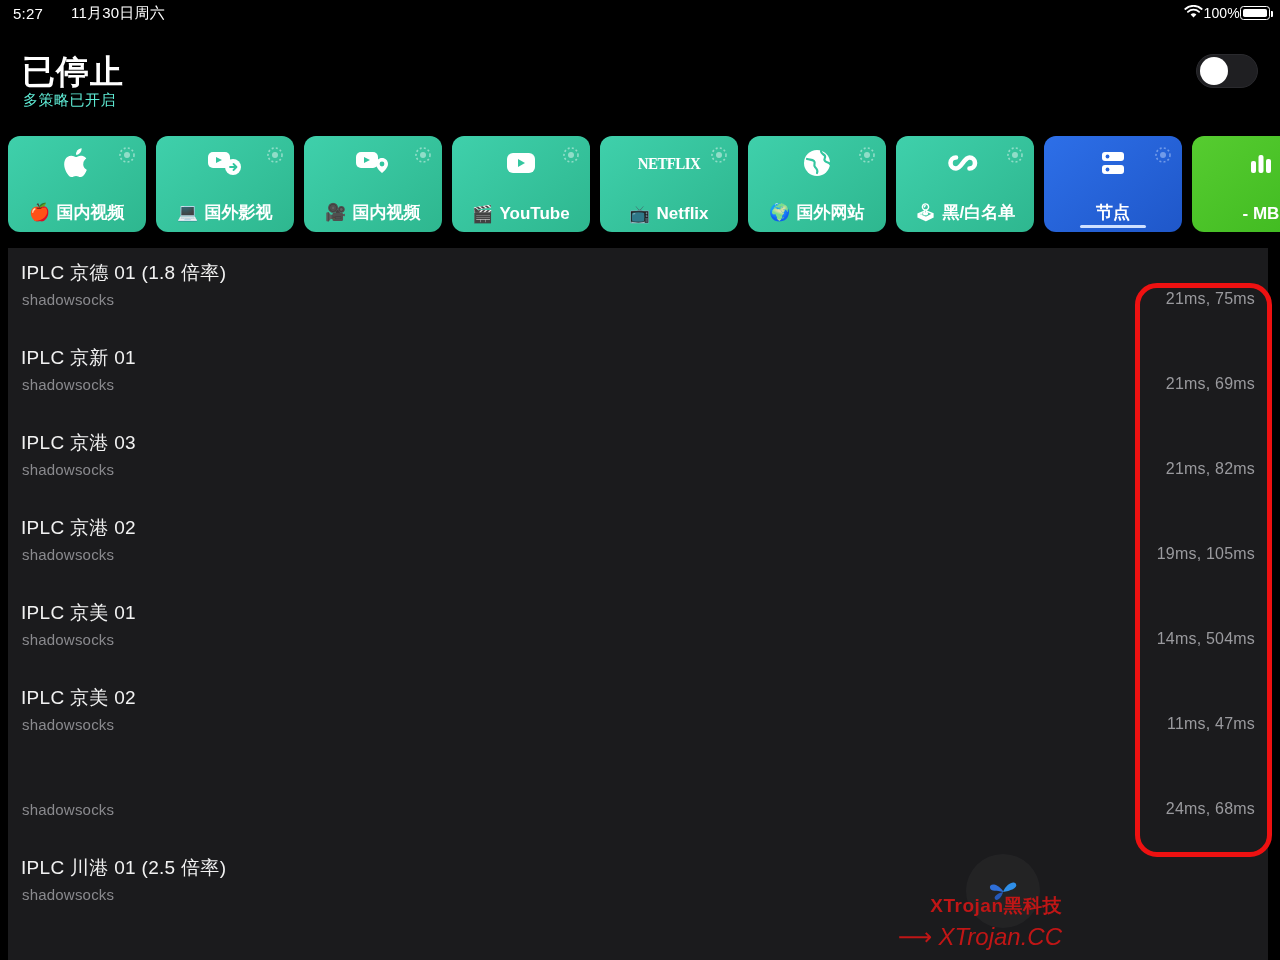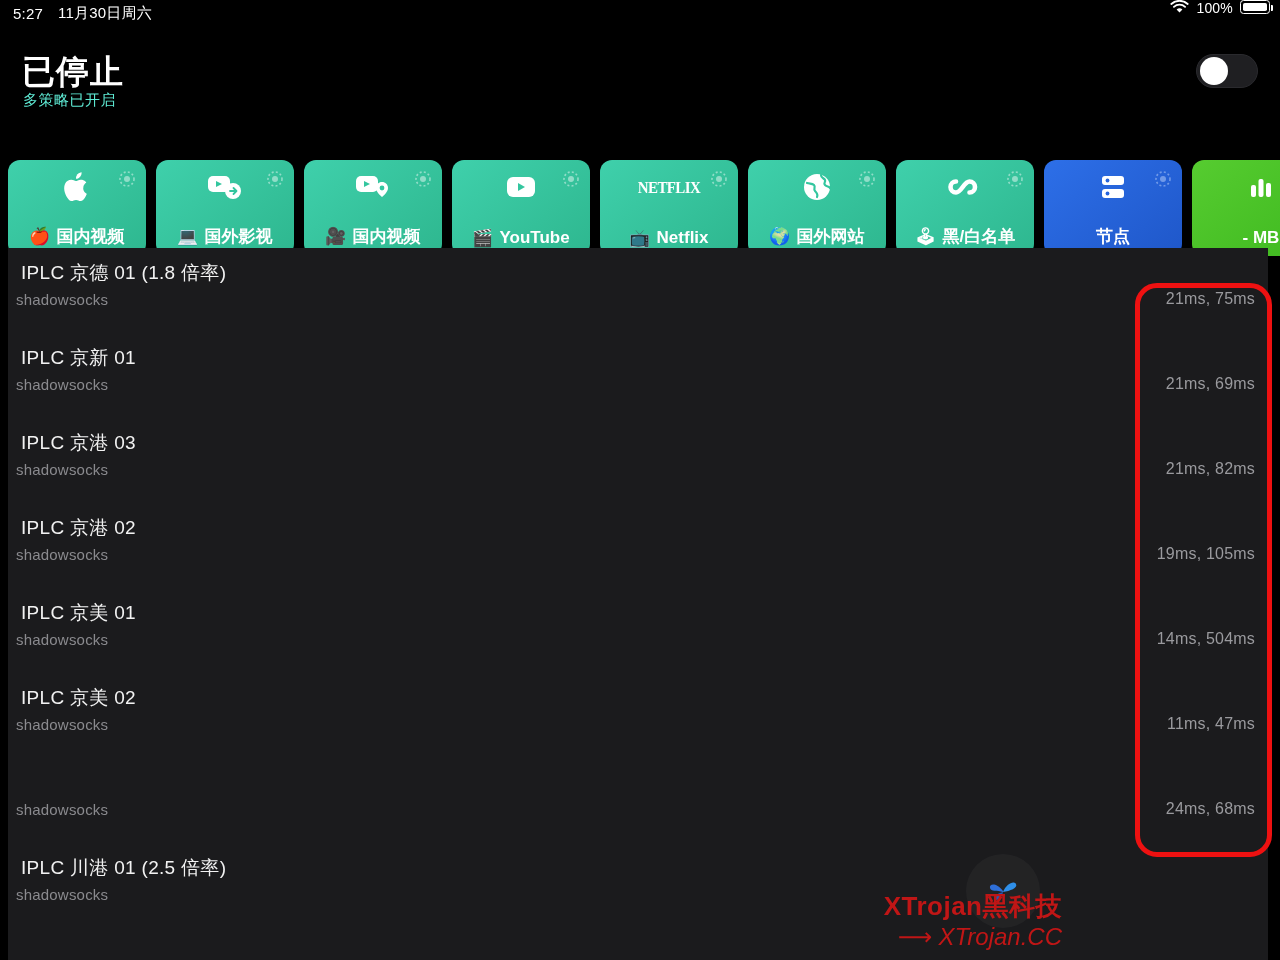--- a/index.html
+++ b/index.html
@@ -11,24 +11,24 @@
   }
   #root { position:relative; width:1076px; height:960px; background:#000; }
 
   
   .statusbar {
     position:absolute; top:0; left:0; width:1280px; height:26px;
     display:flex; align-items:center; color:#fff;
     font-size:15px; letter-spacing:.2px;
   }
   .sb-time { margin-left:13px; font-weight:400; }
-  .sb-date { margin-left:15px; font-weight:400; }
+  .sb-date { margin-left:28px; font-weight:400; }
   .sb-right {
     position:absolute; right:10px; top:0; height:26px;
-    display:flex; gap:7px;
+    display:flex; align-items:center; 
   }
   .sb-pct { font-size:14px; }
   .wifi-icon { display:block; }
   .batt {
     width:30px; height:14px; border:1.6px solid #fff; border-radius:3.5px;
     position:relative; display:flex; align-items:center;
   }
   .batt::after{
     content:""; position:absolute; right:-4px; top:4px;
     width:2px; height:6px; background:#fff; border-radius:0 1px 1px 0;
@@ -49,21 +49,20 @@
 
   
   .cards {
     position:absolute; top:136px; left:8px;
     display:flex; gap:10px; width:1272px; height:96px;
   }
   .card {
     position:relative; flex:0 0 auto; width:138px; height:96px;
     border-radius:12px; overflow:hidden;
     background:linear-gradient(140deg,#3fd0ab 0%, #2eb78f 100%);
-    margin-top:24px;
   }
   .card.blue { background:linear-gradient(140deg,#2d6fe8 0%, #1f57c9 100%); }
   .card.green{ background:linear-gradient(140deg,#56cc30 0%, #3eb81f 100%); }
   .card-top-icon {
     position:absolute; top:8px; left:0; width:138px;
     display:flex; justify-content:center; align-items:center; height:38px;
     color:#fff;
   }
   .card-gear { position:absolute; top:10px; right:10px; width:18px; height:18px; opacity:.45; }
   .card-label {
@@ -86,21 +85,21 @@
   .list-panel {
     position:absolute; left:8px; top:248px;
     width:1260px; height:712px; background:#1b1b1d;text-align:center;
   }
   .node-row { position:relative; height:85px; }
   .node-name {
     position:absolute; left:13px; top:12px;
     color:#f2f2f2; font-size:19px; font-weight:400; letter-spacing:.3px;
   }
   .node-type {
-    position:absolute; left:8px; top:43px;
+    position:absolute; left:14px; top:43px;
     color:#8a8a8e; font-size:15px; letter-spacing:.2px;
   }
   .node-latency {
     position:absolute; right:13px; top:42px;
     color:#9a9a9e; font-size:16px; letter-spacing:.2px;
   }
 
   
   .annot-box {
     position:absolute; left:1135px; top:283px;
@@ -110,21 +109,21 @@
   }
 
   
   .watermark { position:absolute; right:14px; bottom:8px; text-align:right; }
   .wm-logo {
     position:absolute; right:22px; top:-16px; width:74px; height:74px;
     border-radius:50%; background:rgba(255,255,255,.035);
     display:flex; align-items:center; justify-content:center;
   }
   .wm-line1 {
-    position:relative; color:#c01616; font-size:26px; font-weight:700;
+    position:relative; color:#c01616; font-size:19px; font-weight:700;
     letter-spacing:.5px; line-height:32px;margin-top:20px;
   }
   .wm-line2 {
     position:relative; color:#c01616; font-size:24px; font-style:italic;
     line-height:30px; display:flex; align-items:center; justify-content:flex-end; gap:6px;
   }
 </style>
 </head>
 <body>
 

